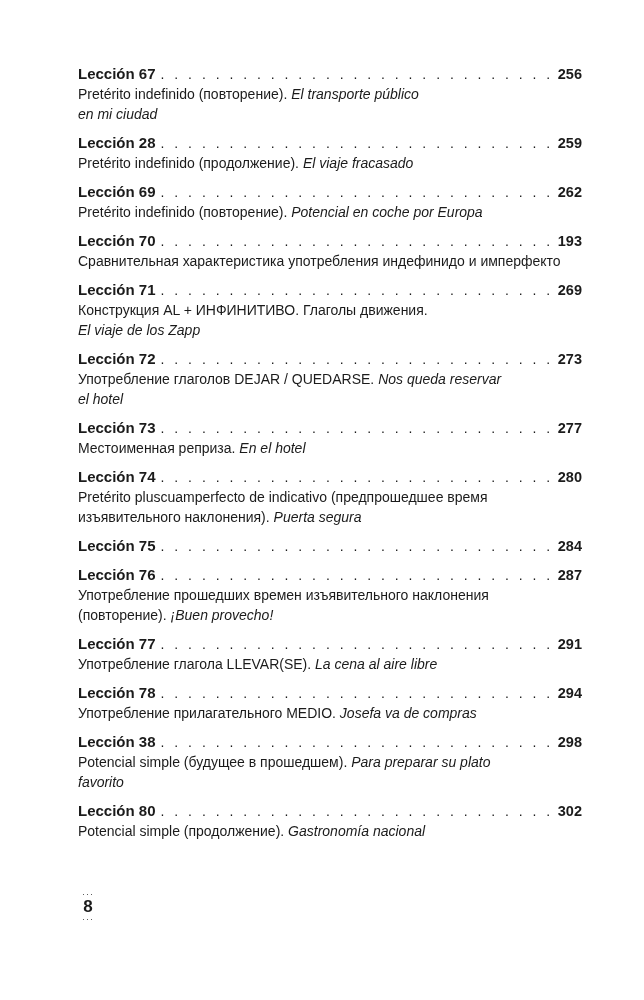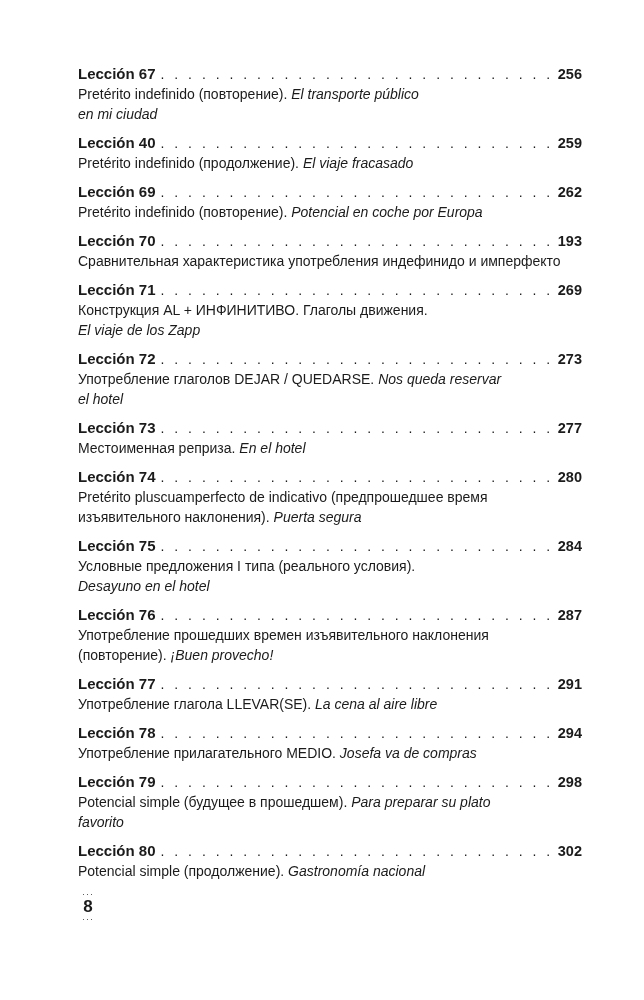--- a/index.html
+++ b/index.html
@@ -81,21 +81,21 @@
         <div class="entry-head">
           <span class="lesson-label">Lección 67</span>
           <span class="dot-leader"></span>
           <span class="page-ref">256</span>
         </div>
         <div class="desc"><span>Pretérito indefinido (повторение). </span><i>El transporte público
 en mi ciudad</i></div>
       </div>
       <div class="entry">
         <div class="entry-head">
-          <span class="lesson-label">Lección 40</span>
+          <span class="lesson-label">Lección 28</span>
           <span class="dot-leader"></span>
           <span class="page-ref">259</span>
         </div>
         <div class="desc"><span>Pretérito indefinido (продолжение). </span><i>El viaje fracasado</i></div>
       </div>
       <div class="entry">
         <div class="entry-head">
           <span class="lesson-label">Lección 69</span>
           <span class="dot-leader"></span>
           <span class="page-ref">262</span>
@@ -144,22 +144,20 @@
         </div>
         <div class="desc"><span>Pretérito pluscuamperfecto de indicativo (предпрошедшее время
 изъявительного наклонения). </span><i>Puerta segura</i></div>
       </div>
       <div class="entry">
         <div class="entry-head">
           <span class="lesson-label">Lección 75</span>
           <span class="dot-leader"></span>
           <span class="page-ref">284</span>
         </div>
-        <div class="desc"><span>Условные предложения I типа (реального условия).
-</span><i>Desayuno en el hotel</i></div>
       </div>
       <div class="entry">
         <div class="entry-head">
           <span class="lesson-label">Lección 76</span>
           <span class="dot-leader"></span>
           <span class="page-ref">287</span>
         </div>
         <div class="desc"><span>Употребление прошедших времен изъявительного наклонения
 (повторение). </span><i>¡Buen provecho!</i></div>
       </div>
@@ -174,21 +172,21 @@
       <div class="entry">
         <div class="entry-head">
           <span class="lesson-label">Lección 78</span>
           <span class="dot-leader"></span>
           <span class="page-ref">294</span>
         </div>
         <div class="desc"><span>Употребление прилагательного MEDIO. </span><i>Josefa va de compras</i></div>
       </div>
       <div class="entry">
         <div class="entry-head">
-          <span class="lesson-label">Lección 79</span>
+          <span class="lesson-label">Lección 38</span>
           <span class="dot-leader"></span>
           <span class="page-ref">298</span>
         </div>
         <div class="desc"><span>Potencial simple (будущее в прошедшем). </span><i>Para preparar su plato
 favorito</i></div>
       </div>
       <div class="entry">
         <div class="entry-head">
           <span class="lesson-label">Lección 80</span>
           <span class="dot-leader"></span>

